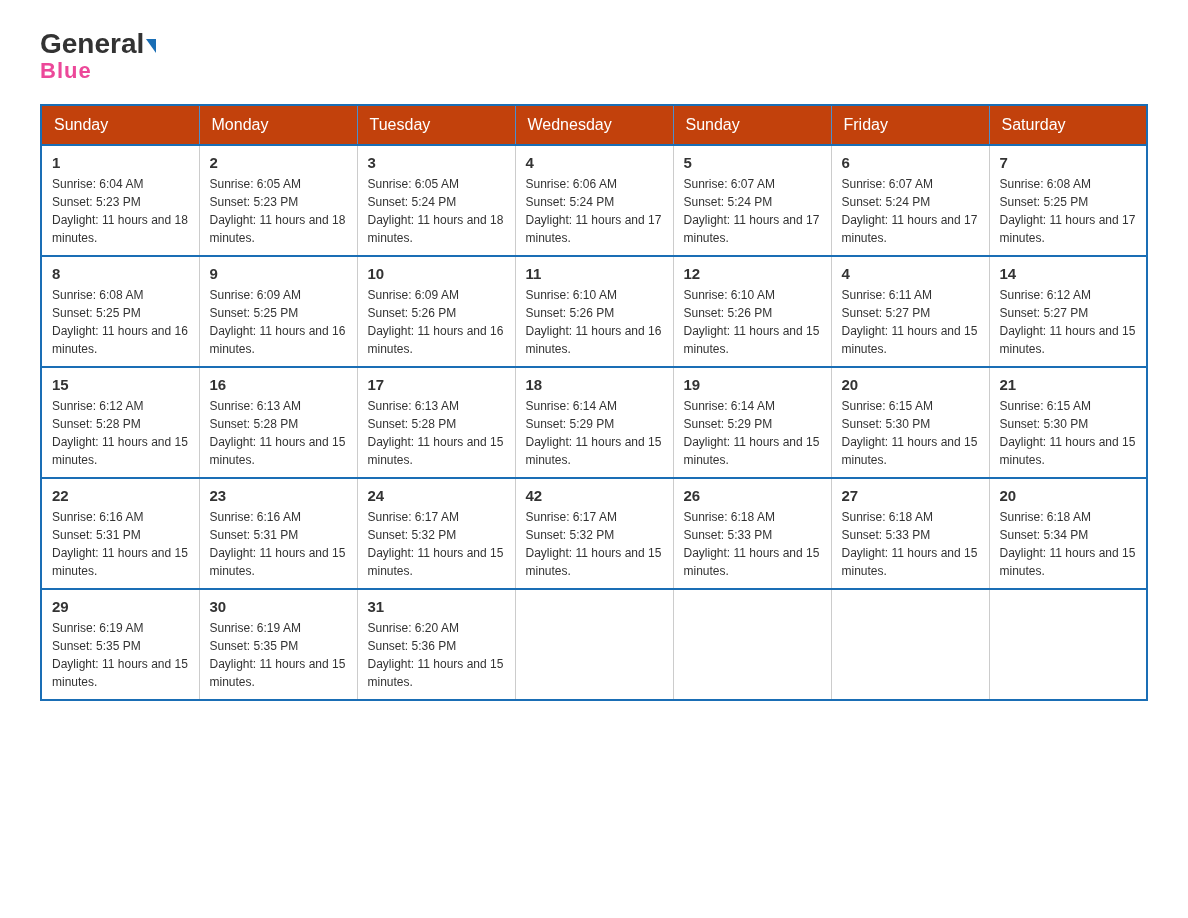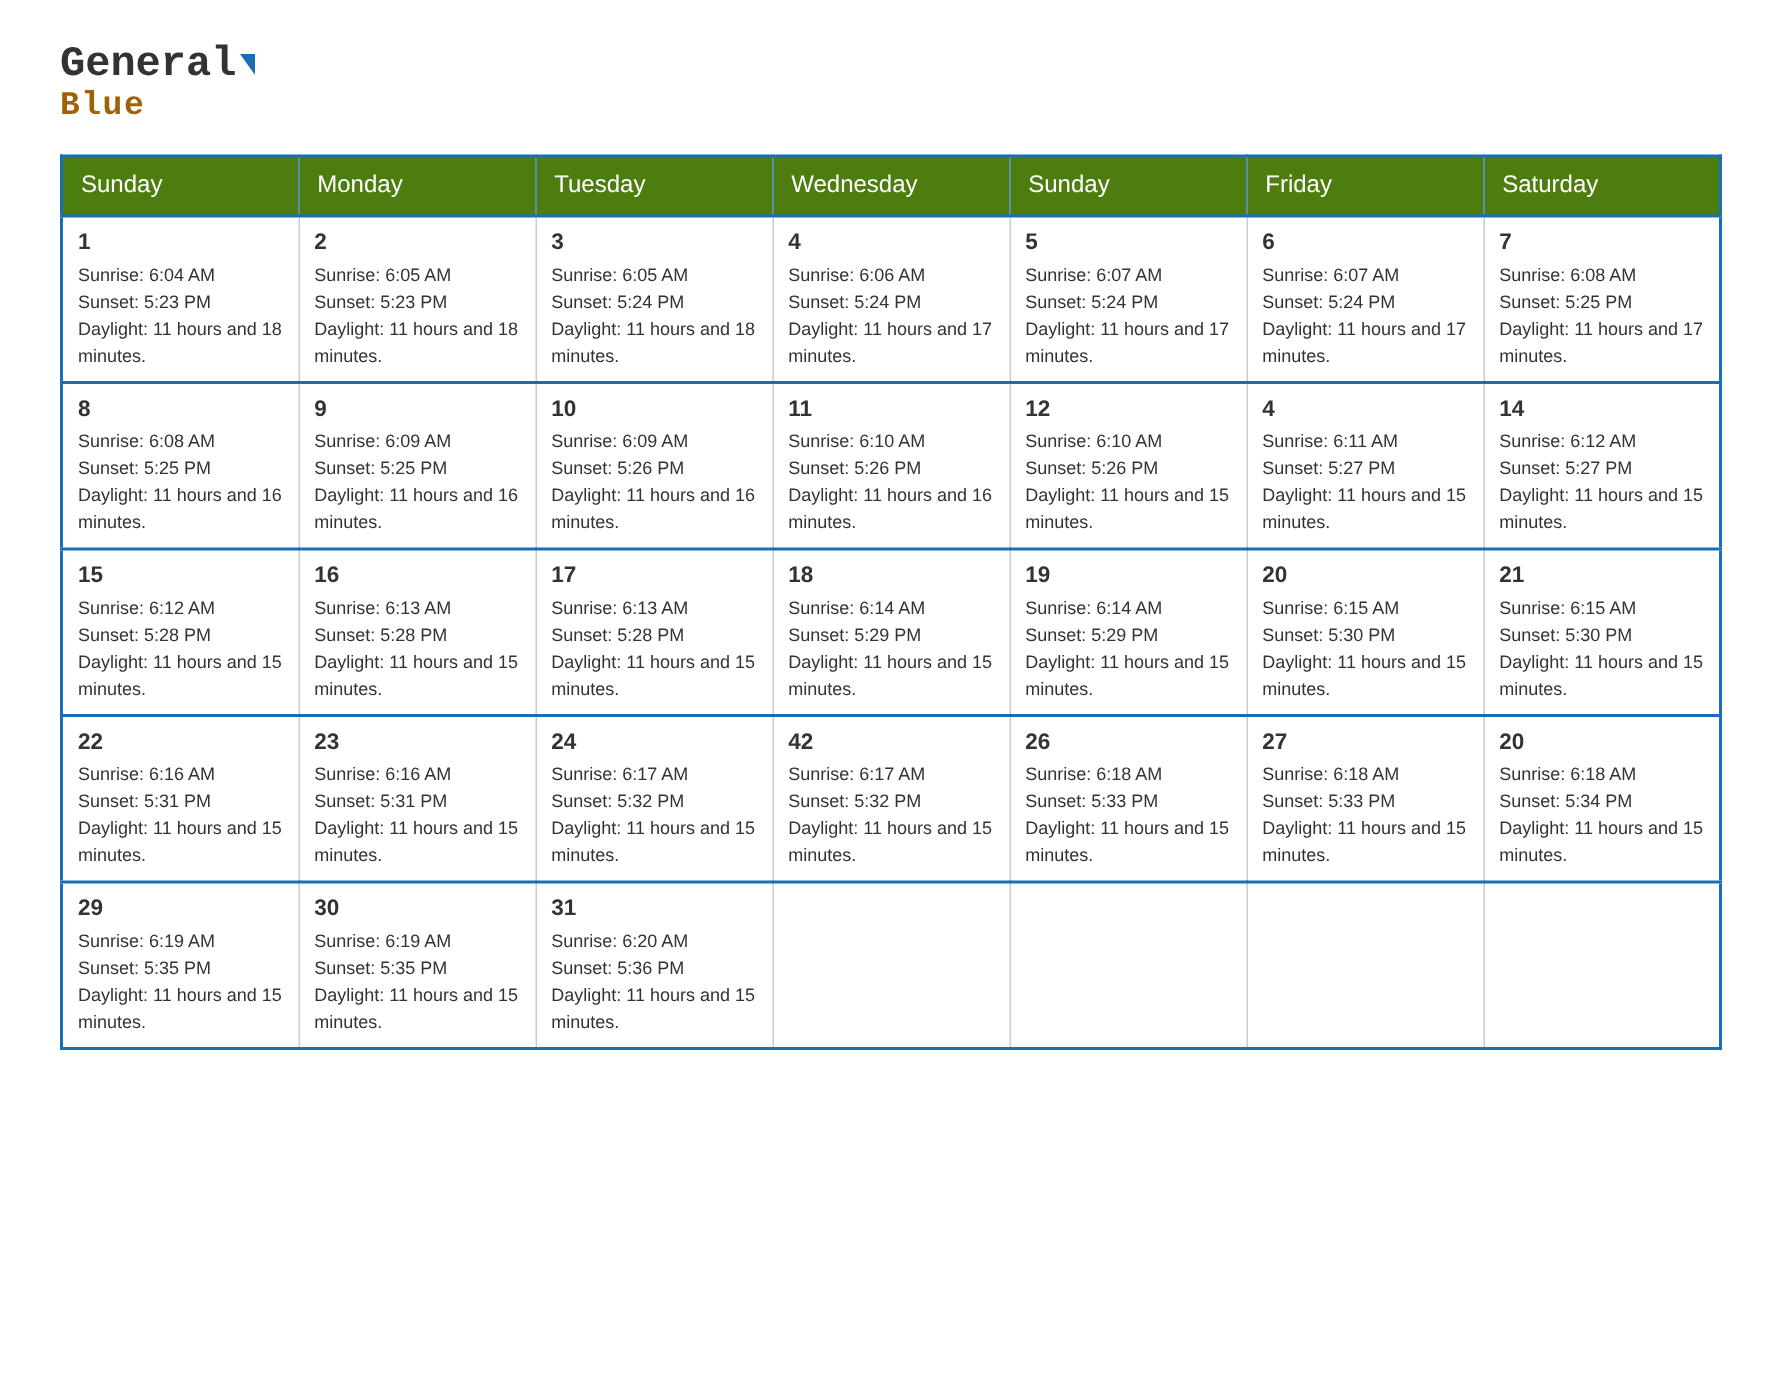--- a/index.html
+++ b/index.html
@@ -13,42 +13,41 @@
     .header {
       display: flex;
       justify-content: space-between;
       align-items: flex-start;
       margin-bottom: 20px;
     }
     .logo {
       display: flex;
       flex-direction: column;
       align-items: flex-start;
-      font-family: Liberation Mono, monospace;
     }
     .logo-top {
       font-size: 28px;
       font-weight: bold;
       color: #333;
       line-height: 1;
     }
     .logo-triangle {
       display: inline-block;
       width: 0;
       height: 0;
       border-left: 10px solid transparent;
       border-right: 0px solid transparent;
       border-top: 14px solid #1a6eb5;
       margin-left: 2px;
       vertical-align: middle;
     }
     .logo-bottom {
       font-size: 22px;
       font-weight: bold;
-      color: #a16207;
+      color: #ec4899;
       letter-spacing: 1px;
     }
     .title-section {
       text-align: right;
     }
     .main-title {
       font-size: 52px;
       font-weight: bold;
       color: #222;
       line-height: 1.1;
@@ -57,21 +56,21 @@
       font-size: 20px;
       color: #555;
       margin-top: 4px;
     }
     table {
       width: 100%;
       border-collapse: collapse;
       border: 2px solid #1a6eb5;
     }
     thead tr {
-      background-color: #4d7c0f;
+      background-color: #c2410c;
       color: #fff;
     }
     thead th {
       padding: 10px 12px;
       text-align: left;
       font-size: 16px;
       font-weight: normal;
       border-right: 1px solid #4a8fd0;
     }
     thead th:last-child {

